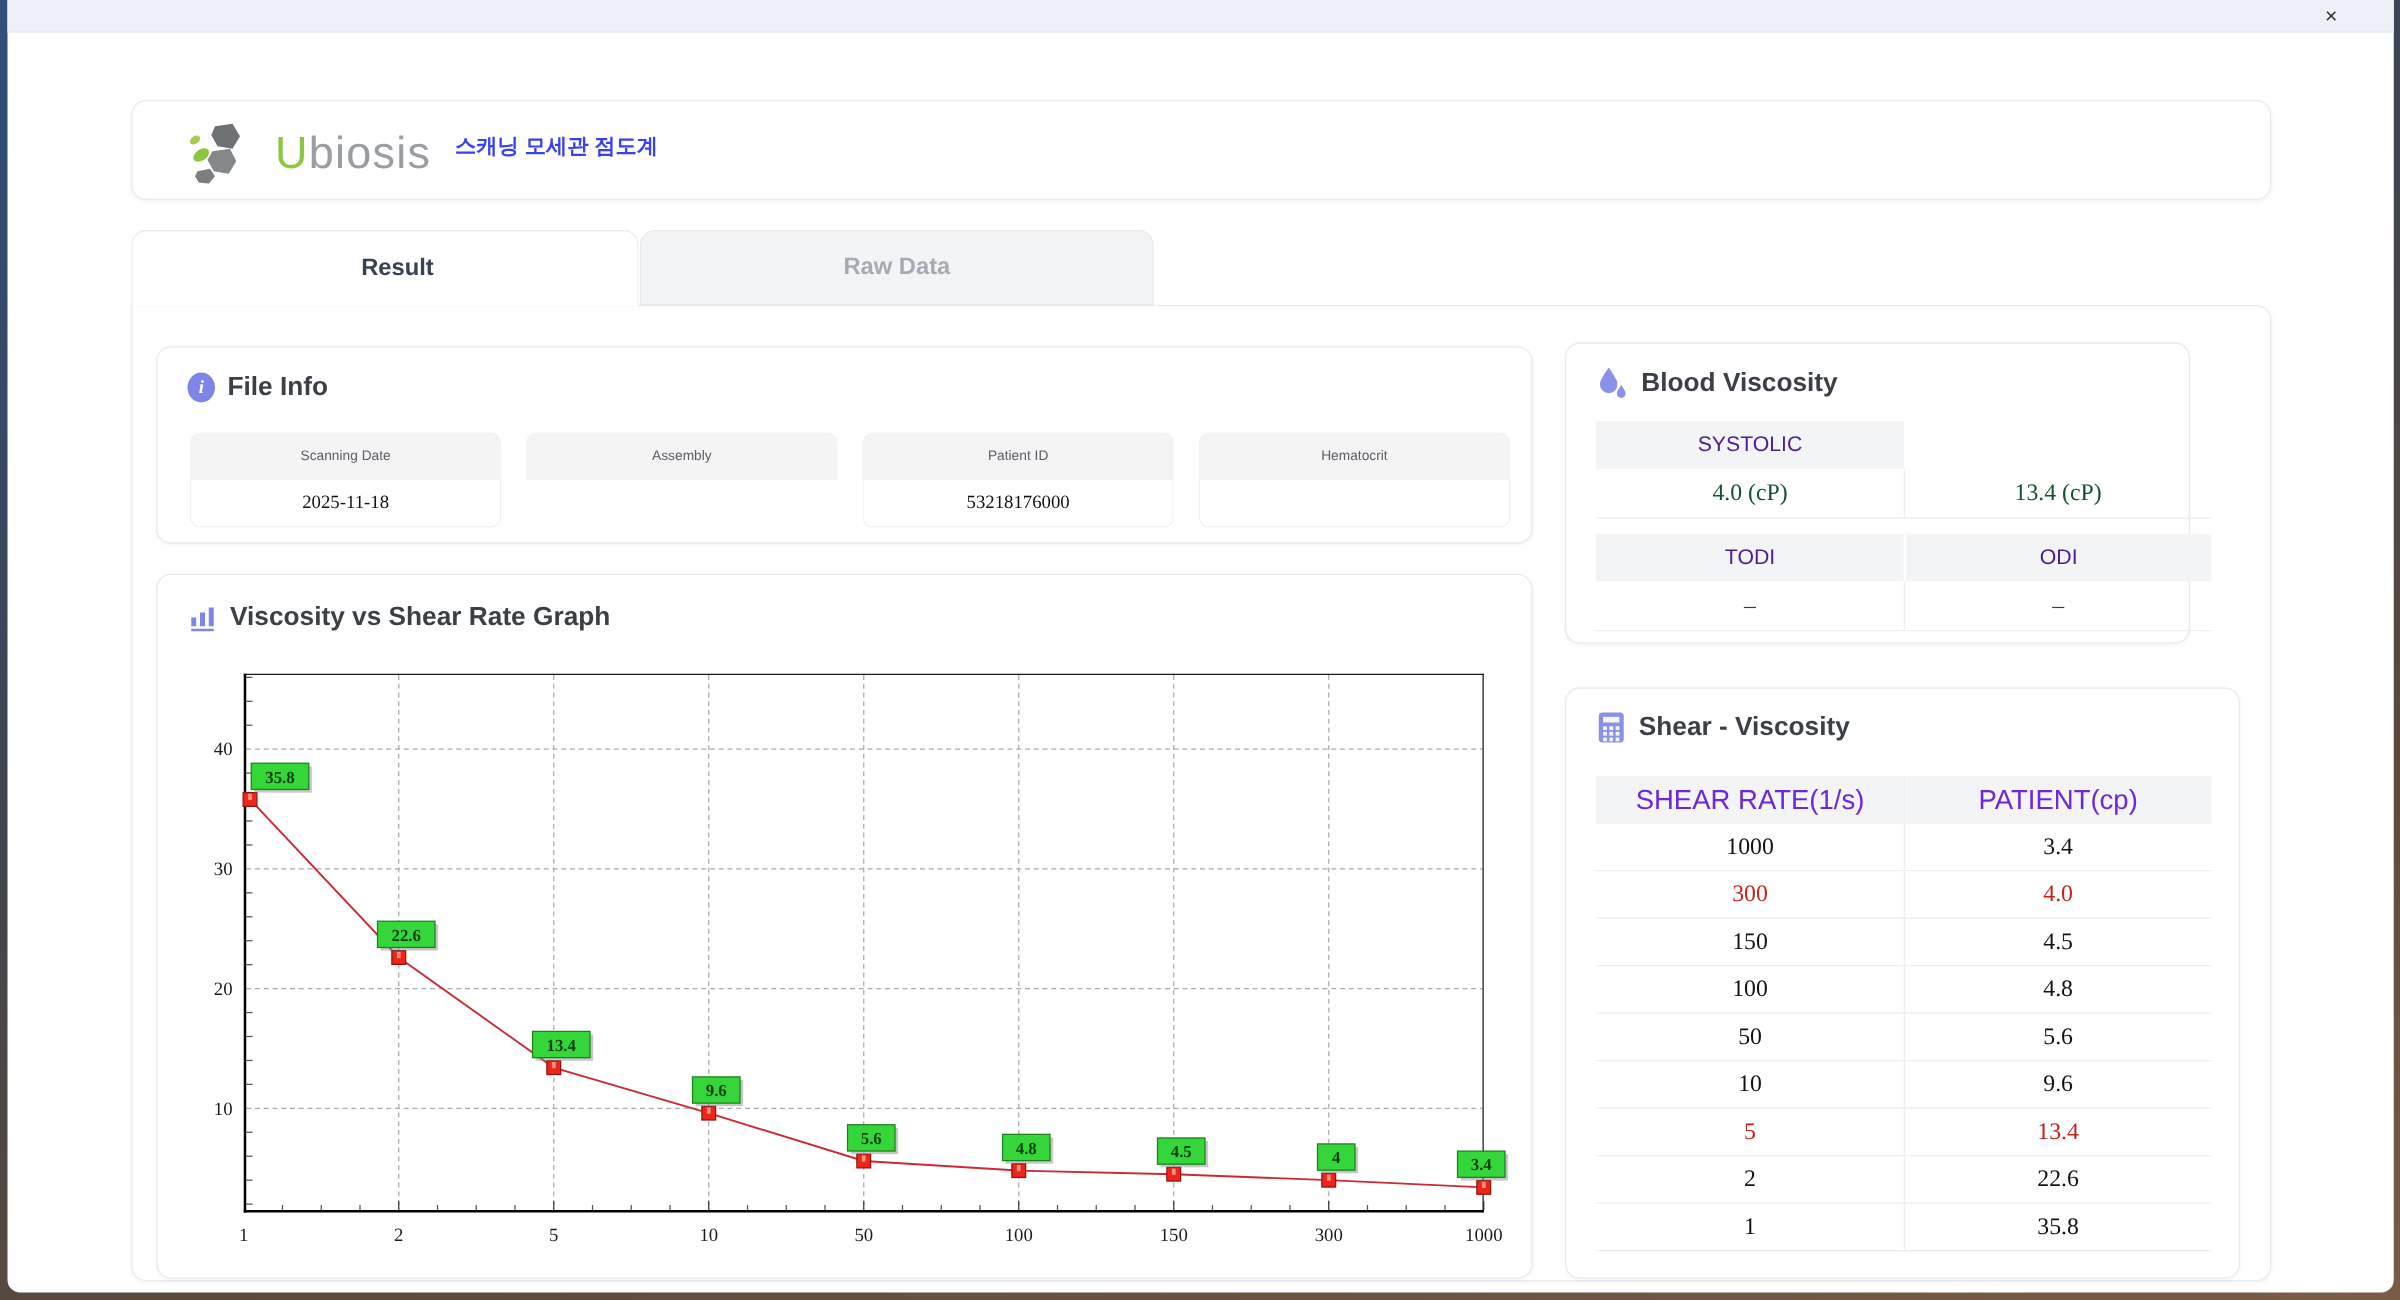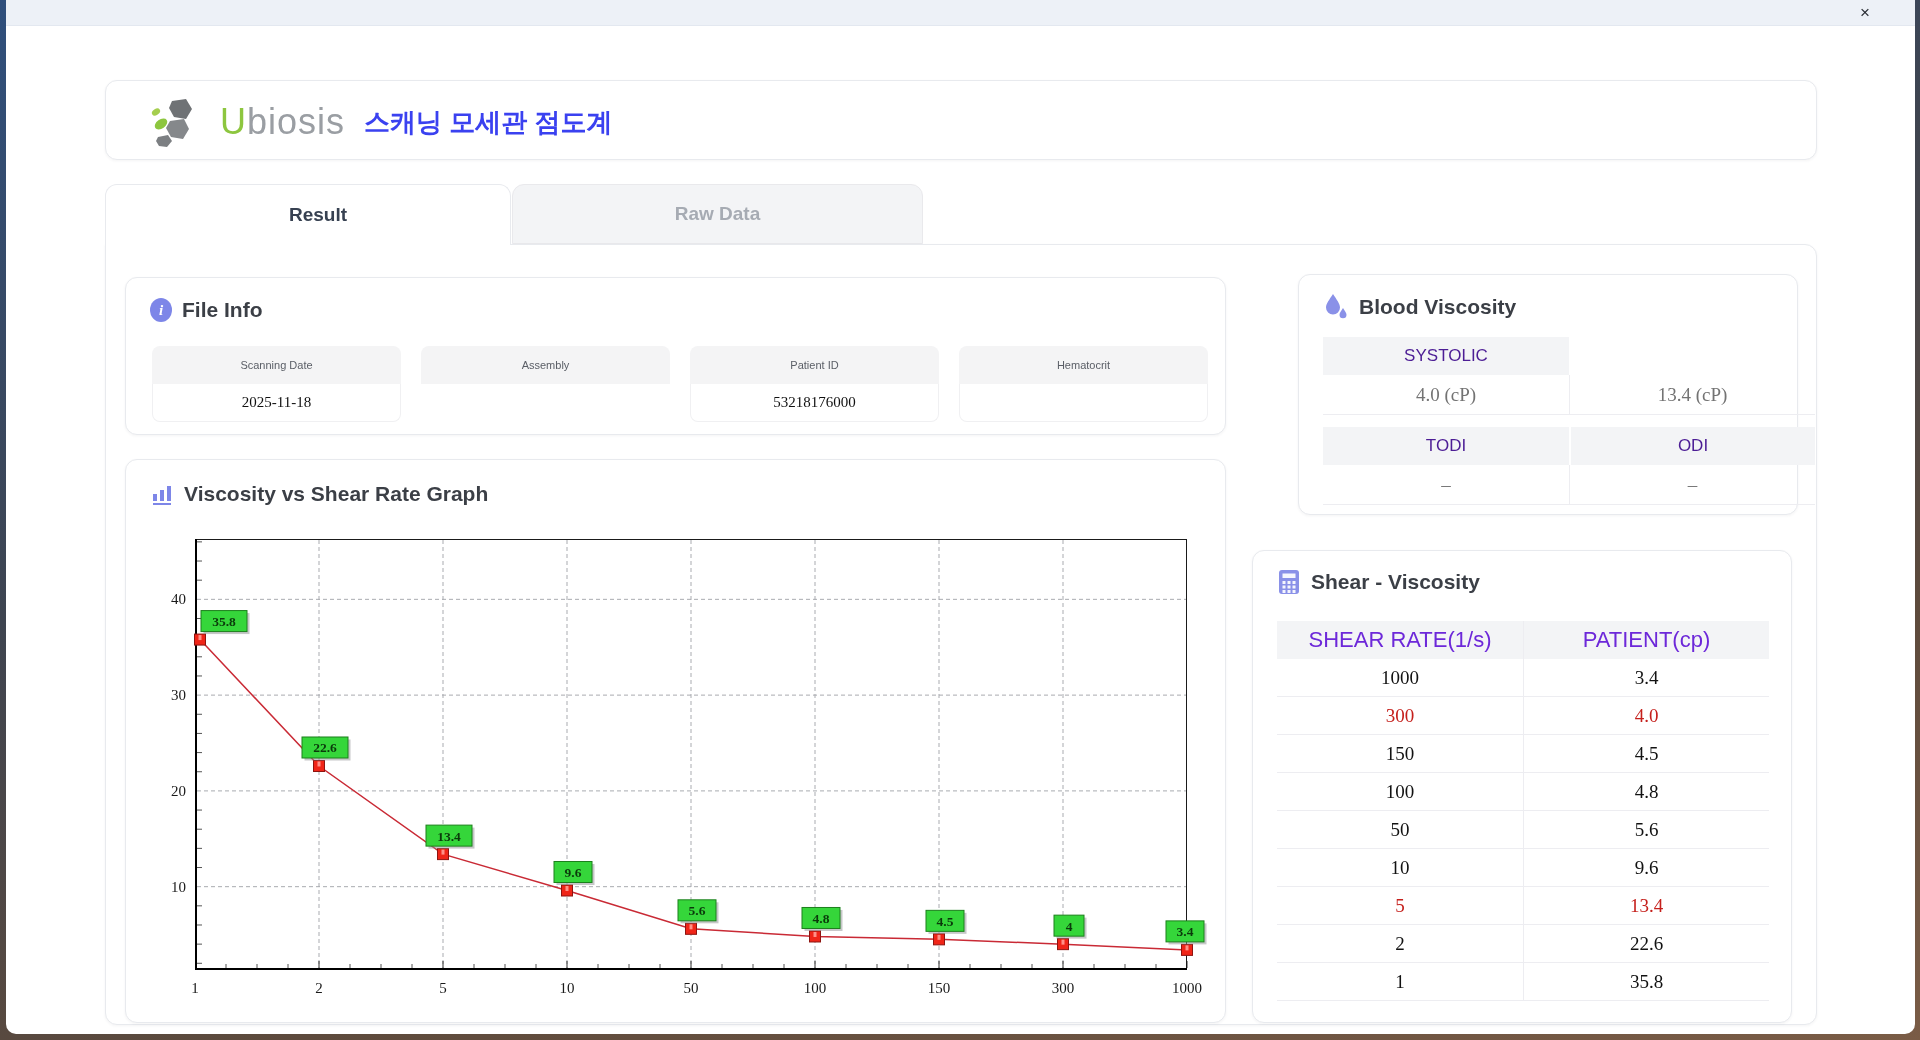--- a/index.html
+++ b/index.html
@@ -14,21 +14,21 @@
   .close-btn { position:absolute; right:40px; top:3px; width:20px; height:20px; text-align:center; line-height:20px; font-size:17px; color:#2b2f36; cursor:default; }
 
   .card { position:absolute; background:#fff; border:1px solid #e8eaee; border-radius:12px; box-shadow:0 1px 3px rgba(30,40,60,0.05); }
 
   
   .header-card { left:99px; top:80px; width:1712px; height:80px; }
   .logo-wrap { position:absolute; left:44px; top:18px; height:46px; display:flex; align-items:center; }
   .logo-text { font-size:36px; font-weight:500; letter-spacing:1px; margin-left:18px; }
   .logo-text .u { color:#8dc63f; }
   .logo-text .rest { color:#9a9ea3; }
-  .app-title { position:absolute; left:258px; top:24px; font-size:26px; font-weight:700; color:#3a41f0; }
+  .app-title { position:absolute; left:258px; top:24px; font-size:17px; font-weight:700; color:#3a41f0; }
 
   
   .tab { position:absolute; top:184px; text-align:center; font-size:19px; font-weight:700; border-radius:12px 12px 0 0; }
   .tab-result { left:99px; width:406px; height:61px; line-height:59px; background:#fff; border:1px solid #e8eaee; border-bottom:none; color:#374151; z-index:3;padding-left:20px; }
   .tab-raw { left:506px; width:411px; height:60px; line-height:58px; background:#f3f4f6; border:1px solid #e9e9ec; color:#a6abb3; z-index:1; }
 
   
   .panel { left:99px; top:244px; width:1712px; height:781px; border-radius:0 12px 12px 12px; z-index:2; }
 
   .section-head { position:absolute; display:flex; align-items:center; gap:10px; }
@@ -40,29 +40,29 @@
   .file-card { left:19px; top:32px; width:1101px; height:158px; }
   .field-group { position:absolute; top:68px; width:249px; }
   .field-label { height:38px; background:#f4f4f5; border-radius:8px 8px 0 0; text-align:center; line-height:38px; font-size:11px; color:#5a5e66; }
   .field-value { height:38px; background:#fff; border:1px solid #f0f0f2; border-top:none; border-radius:0 0 8px 8px; text-align:center; line-height:37px; font-size:15px; color:#111; font-family:"Liberation Serif",serif; }
 
   
   .graph-card { left:19px; top:214px; width:1101px; height:564px; }
   .chart-svg { position:absolute; left:0; top:0; overflow:visible; }
 
   
-  .bv-card { left:1192px; top:29px; width:500px; height:241px;padding-left:32px; }
+  .bv-card { left:1146px; top:29px; width:500px; height:241px;padding-left:32px; }
   .sv-card { left:1146px; top:305px; width:540px; height:473px; }
 
   .mini-table { position:absolute; left:24px; width:492px; }
   .mt-row { display:flex; width:100%; }
   .mt-cell { width:50%; text-align:center; }
   .mt-head { background:#f3f4f6; height:38px; line-height:38px; font-size:17px; color:#4c1d95; }
   .mt-head + .mt-head { border-left:2px solid #fff; }
-  .mt-val { height:40px; line-height:39px; font-size:19px; color:#737373; font-family:"Liberation Serif",serif; border-bottom:1px solid #ededf1; }
+  .mt-val { height:40px; line-height:39px; font-size:19px; color:#14532d; font-family:"Liberation Serif",serif; border-bottom:1px solid #ededf1; }
   .mt-val + .mt-val { border-left:1px solid #ededf1; }
 
   .sv-row { display:flex; width:100%; }
   .sv-cell { width:50%; text-align:center; height:38px; line-height:37px; font-size:19px; color:#121212; font-family:"Liberation Serif",serif; border-bottom:1px solid #ededf1; }
   .sv-cell + .sv-cell { border-left:1px solid #ededf1; }
   .sv-red { color:#c5201c; }
   .sv-head { background:#f3f4f6; font-family:"Liberation Sans",sans-serif; font-size:22px; color:#6d28d9; border-bottom:none; }
 </style>
 </head>
 <body>

